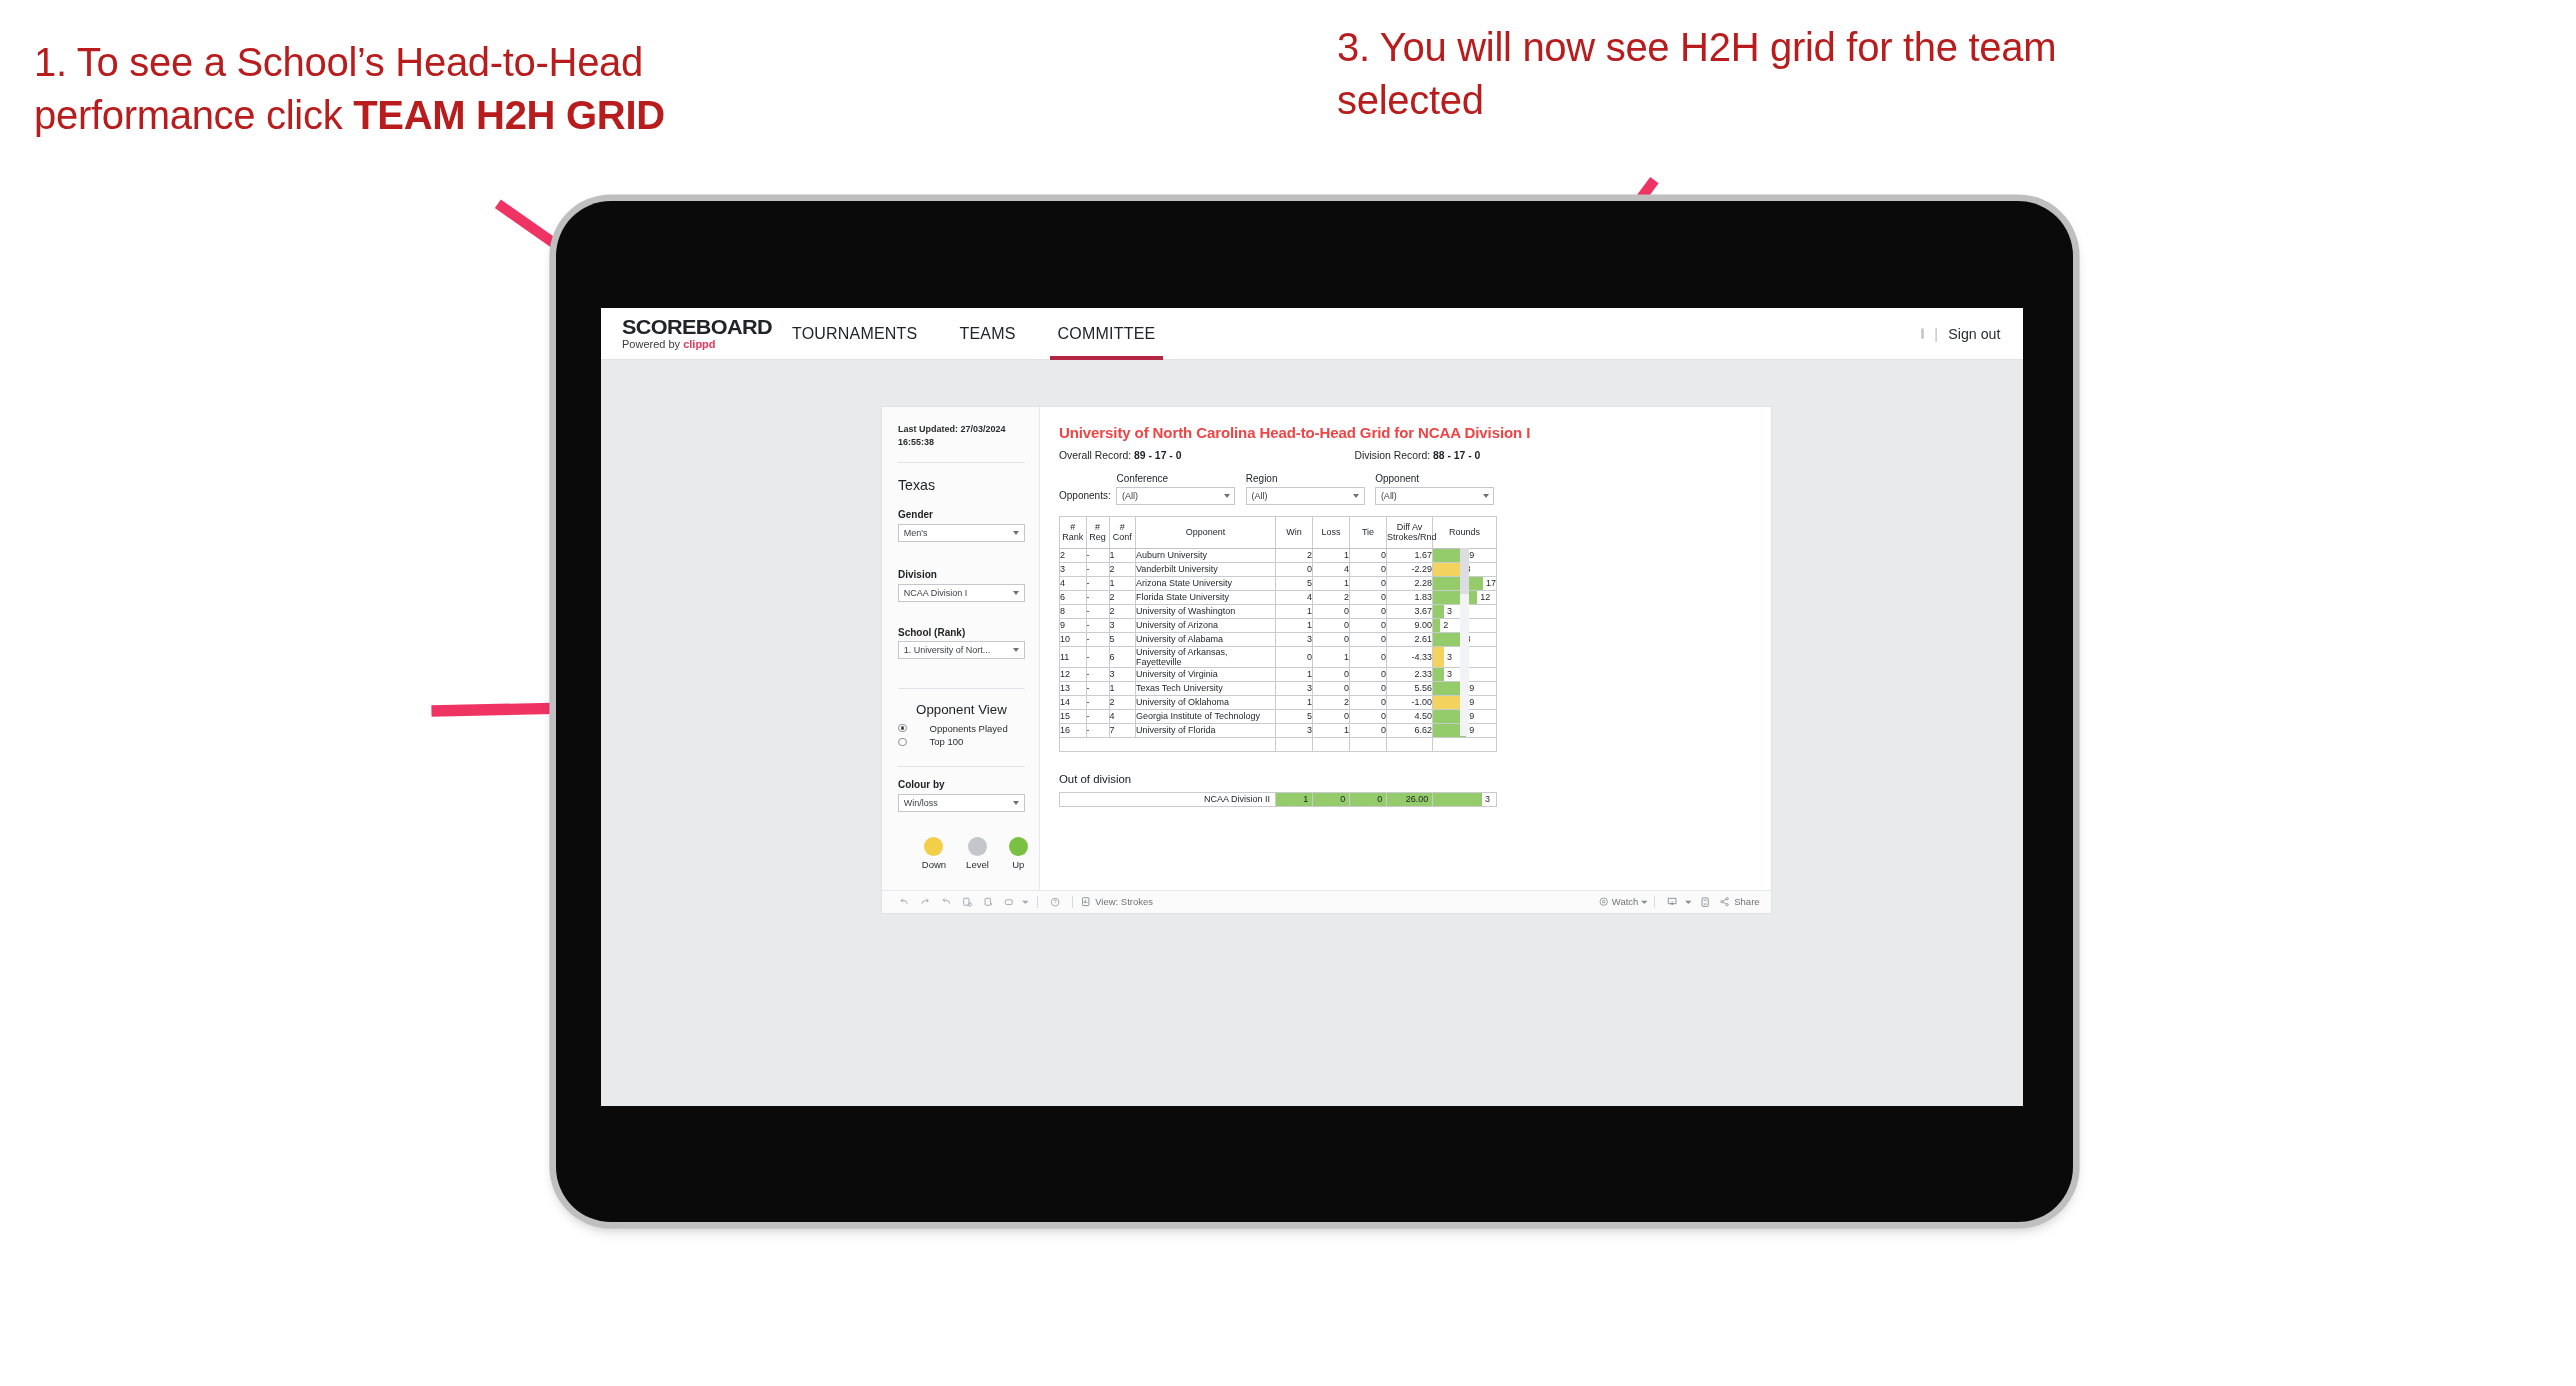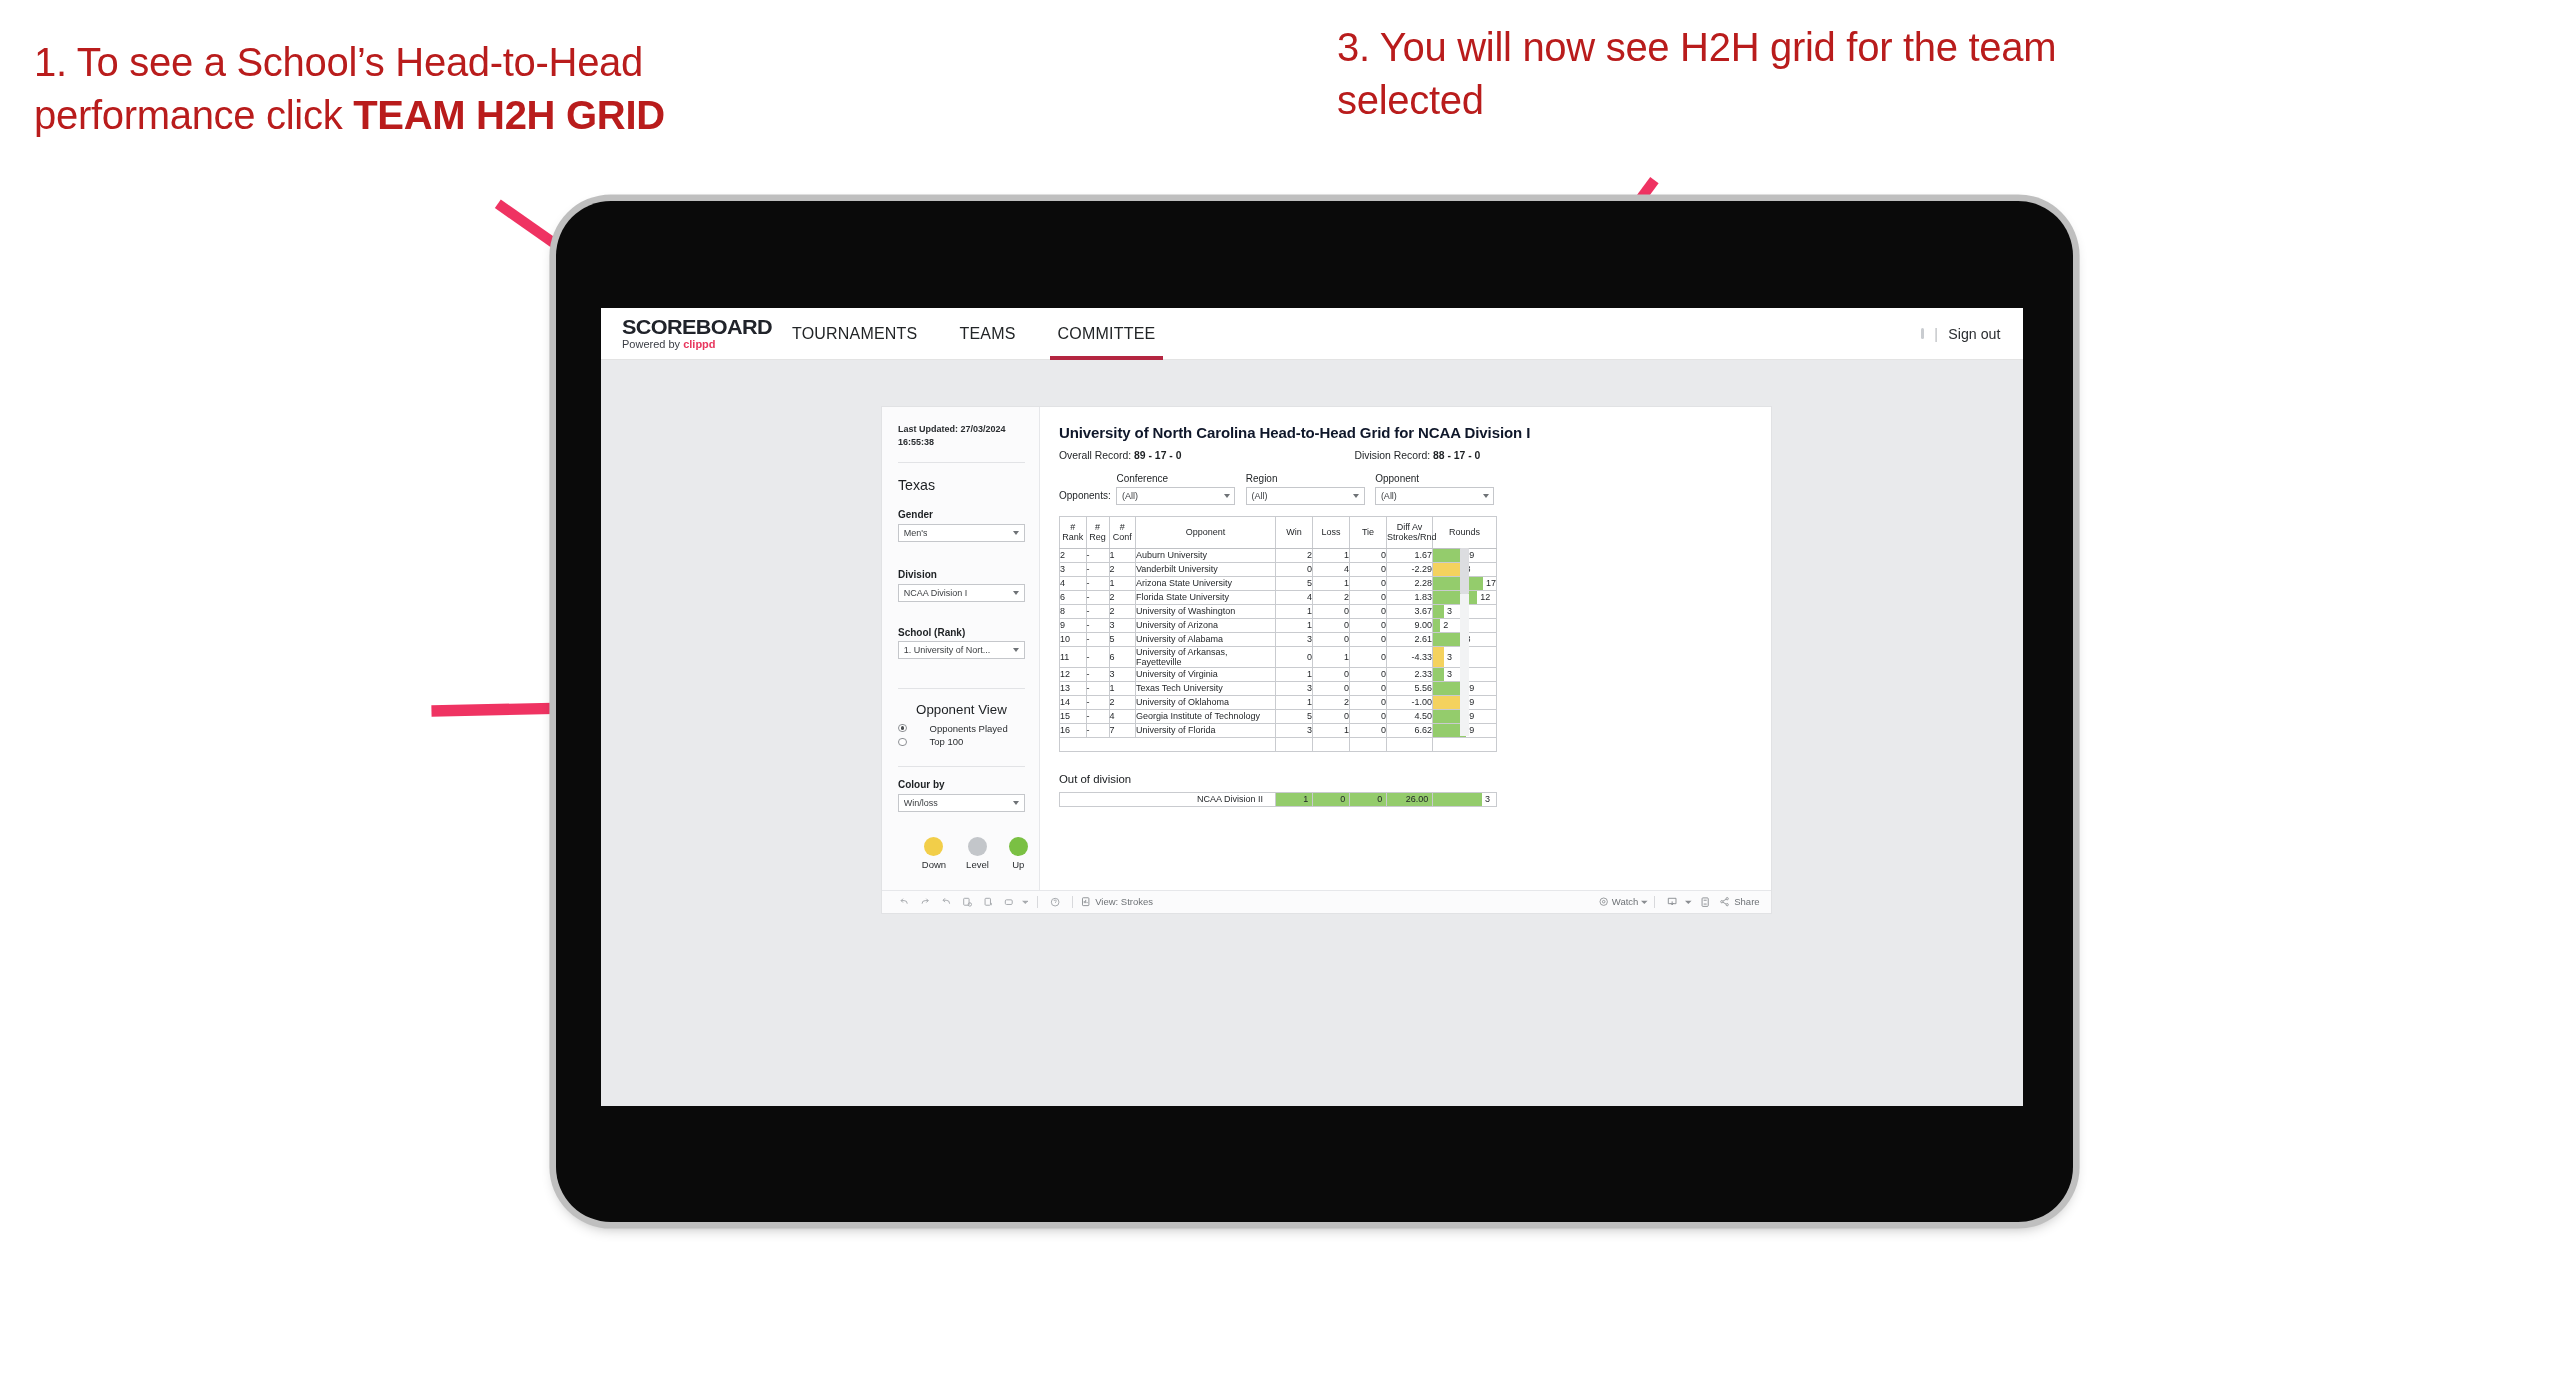--- a/index.html
+++ b/index.html
@@ -134,21 +134,21 @@
     width: 3.8px; height: 3.8px; border-radius: 50%; background: #4a4d50;
   }
   .radio-lab { font-size: 9.5px; color: #2a2d30; }
   .legend { display: flex; justify-content: space-around; margin-top: 25px; padding: 0 3.8px; }
   .lg { text-align: center; margin-left: 20px; }
   .dot { width: 19px; height: 19px; border-radius: 50%; margin: 0 auto 3.8px; }
   .lg-lab { font-size: 9.5px; color: #2a2d30; }
 
   
   .main { flex: 1; padding: 17px 17px 0 19px; position: relative; overflow: hidden; }
-  .title { font-size: 15px; color: #0f172a; letter-spacing: -0.1px; }
+  .title { font-size: 15px; color: #ef4444; letter-spacing: -0.1px; }
   .records { display: flex; margin-top: 8.5px; font-size: 10.4px; color: #1d2023; }
   .records .r2 { margin-left: 173px; }
   .records b { font-weight: 700; }
 
   .filters { display: flex; align-items: flex-end; margin-top: 12.3px; }
   .filters .oplab { font-size: 10px; color: #1d2023; padding-bottom: 3.8px; margin-right: 5.7px; }
   .fgroup { margin-right: 10.4px; }
   .fgroup .flab { font-size: 10px; color: #1d2023; margin-bottom: 2.8px; }
   .fgroup .select { width: 119px; }
 
@@ -623,21 +623,21 @@
                   </tbody>
               </table>
               <div class="scroll-thumb2"></div>
               <div class="scroll-thumb"></div>
             </div>
 
             <div class="ood-title">Out of division</div>
             <table class="ood">
               <tbody id="ood-body">
                   <tr>
-                    <td class="c-opp t-r" style="width:216px;padding-right:12px">NCAA Division II</td>
+                    <td class="c-opp t-r" style="width:216px;padding-right:5px">NCAA Division II</td>
                     <td class="c-num t-r" style="background:#94cc6c;padding-right:3.8px">1</td>
                     <td class="c-num t-r" style="background:#94cc6c;padding-right:3.8px">0</td>
                     <td class="c-num t-r" style="background:#94cc6c;padding-right:3.8px">0</td>
                     <td class="c-diff t-r" style="background:#94cc6c;padding-right:3.8px">26.00</td>
                     <td class="c-rnd" style="padding:0">
                       <div class="rndbar">
                         <span class="fill" style="width:78%;background:#94cc6c"></span>
                         <span class="num">3</span>
                       </div>
                     </td>

